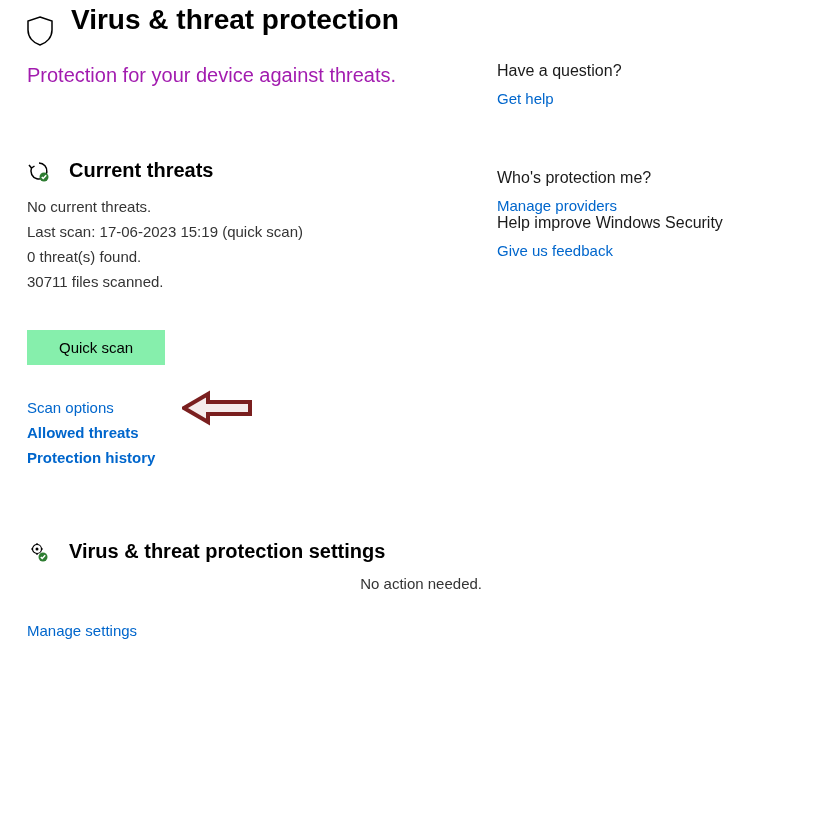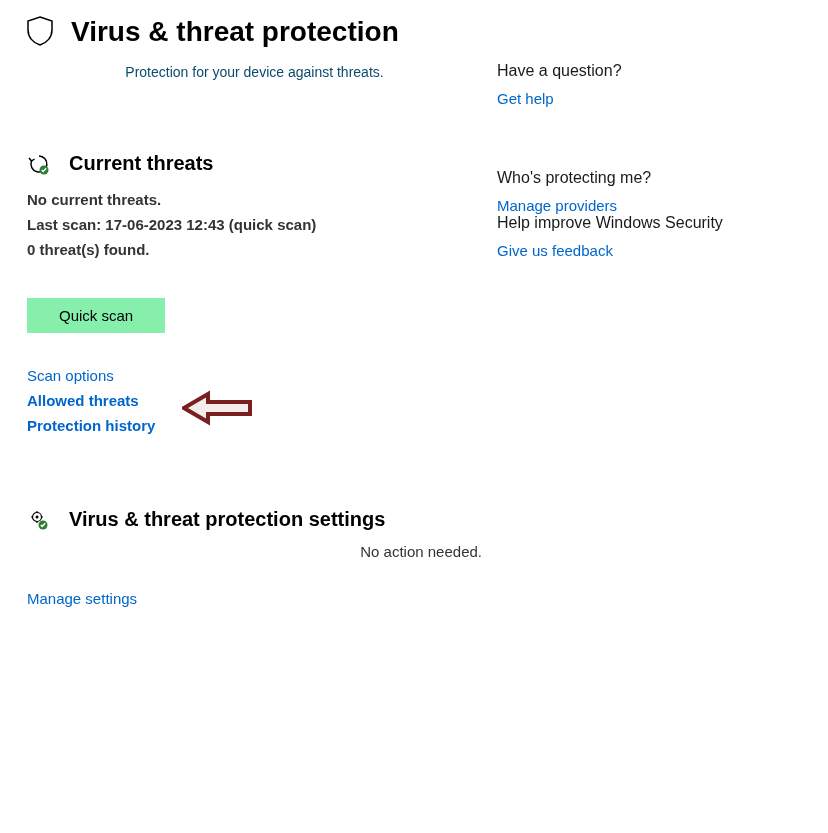--- a/index.html
+++ b/index.html
@@ -22,38 +22,37 @@
     }
     .main-col {
       width: 455px;
     }
     .side-col {
       padding-left: 15px;
       width: 300px;
     }
     .header-row {
       display: flex;
-      align-items: flex-end;
+      align-items: flex-start;
       gap: 18px;
     }
     .header-icon {
       margin-top: 14px;
     }
     .page-title {
       font-size: 28px;
       font-weight: 600;
       line-height: 36px;
       color: #000;
     }
     .page-subtitle {
-      font-size: 14px;
-      color: #0c4a6e;
+      font-size: 20px;
+      color: #a21caf;
       margin-top: 14px;
       margin-left: 0;
-      text-align: center;
     }
     .section {
       margin-top: 72px;
     }
     .section2 {
       margin-top: 74px;
     }
     .section-row {
       display: flex;
       align-items: center;
@@ -72,21 +71,20 @@
     .body-text {
       font-size: 15px;
       color: #343434;
       line-height: 21px;
     }
     .status-block {
       margin-top: 14px;
     }
     .status-block p {
       margin-bottom: 4px;
-      font-weight: bold;
     }
     .quick-scan-btn {
       display: inline-block;
       margin-top: 34px;
       background: #86efac;
       border: none;
       font-family: inherit;
       font-size: 15px;
       padding: 9px 32px;
       color: #000;
@@ -155,22 +153,23 @@
             <path d="M11 3 A8 8 0 1 1 3.5 8" stroke="#000" stroke-width="1.5" fill="none"></path>
             <path d="M1 5 L3.5 8 L6.5 6" stroke="#000" stroke-width="1.5" fill="none"></path>
             <circle cx="16" cy="17" r="4.5" fill="#2e7d32"></circle>
             <path d="M13.8 17 L15.2 18.5 L18.2 15.2" stroke="#fff" stroke-width="1.5" fill="none"></path>
           </svg>
         </span>
         <h2 class="section-heading">Current threats</h2>
       </div>
       <div class="status-block">
         <p class="body-text">No current threats.</p>
-        <p class="body-text">Last scan: 17-06-2023 12:43 (quick scan)</p>
+        <p class="body-text">Last scan: 17-06-2023 15:19 (quick scan)</p>
         <p class="body-text">0 threat(s) found.</p>
+        <p class="body-text">30711 files scanned.</p>
       </div>
       <button class="quick-scan-btn">Quick scan</button>
       <span class="link link-mt">Scan options</span>
       <span class="link link-mt-sm">Allowed threats</span>
       <span class="link link-mt-sm">Protection history</span>
     </div>
 
     <div class="section2">
       <div class="section-row">
         <span class="section-icon-box">
@@ -194,21 +193,21 @@
     </div>
   </div>
 
   <div class="side-col">
     <div class="side-section" style="margin-top:60px;">
       <div class="side-heading">Have a question?</div>
       <span class="side-link">Get help</span>
     </div>
 
     <div class="side-section" style="margin-top:62px;">
-      <div class="side-heading">Who's protecting me?</div>
+      <div class="side-heading">Who's protection me?</div>
       <span class="side-link">Manage providers</span>
     </div>
 
     <div class="side-section" style="">
       <div class="side-heading">Help improve Windows Security</div>
       <span class="side-link">Give us feedback</span>
     </div>
 
   </div>
 </div>

